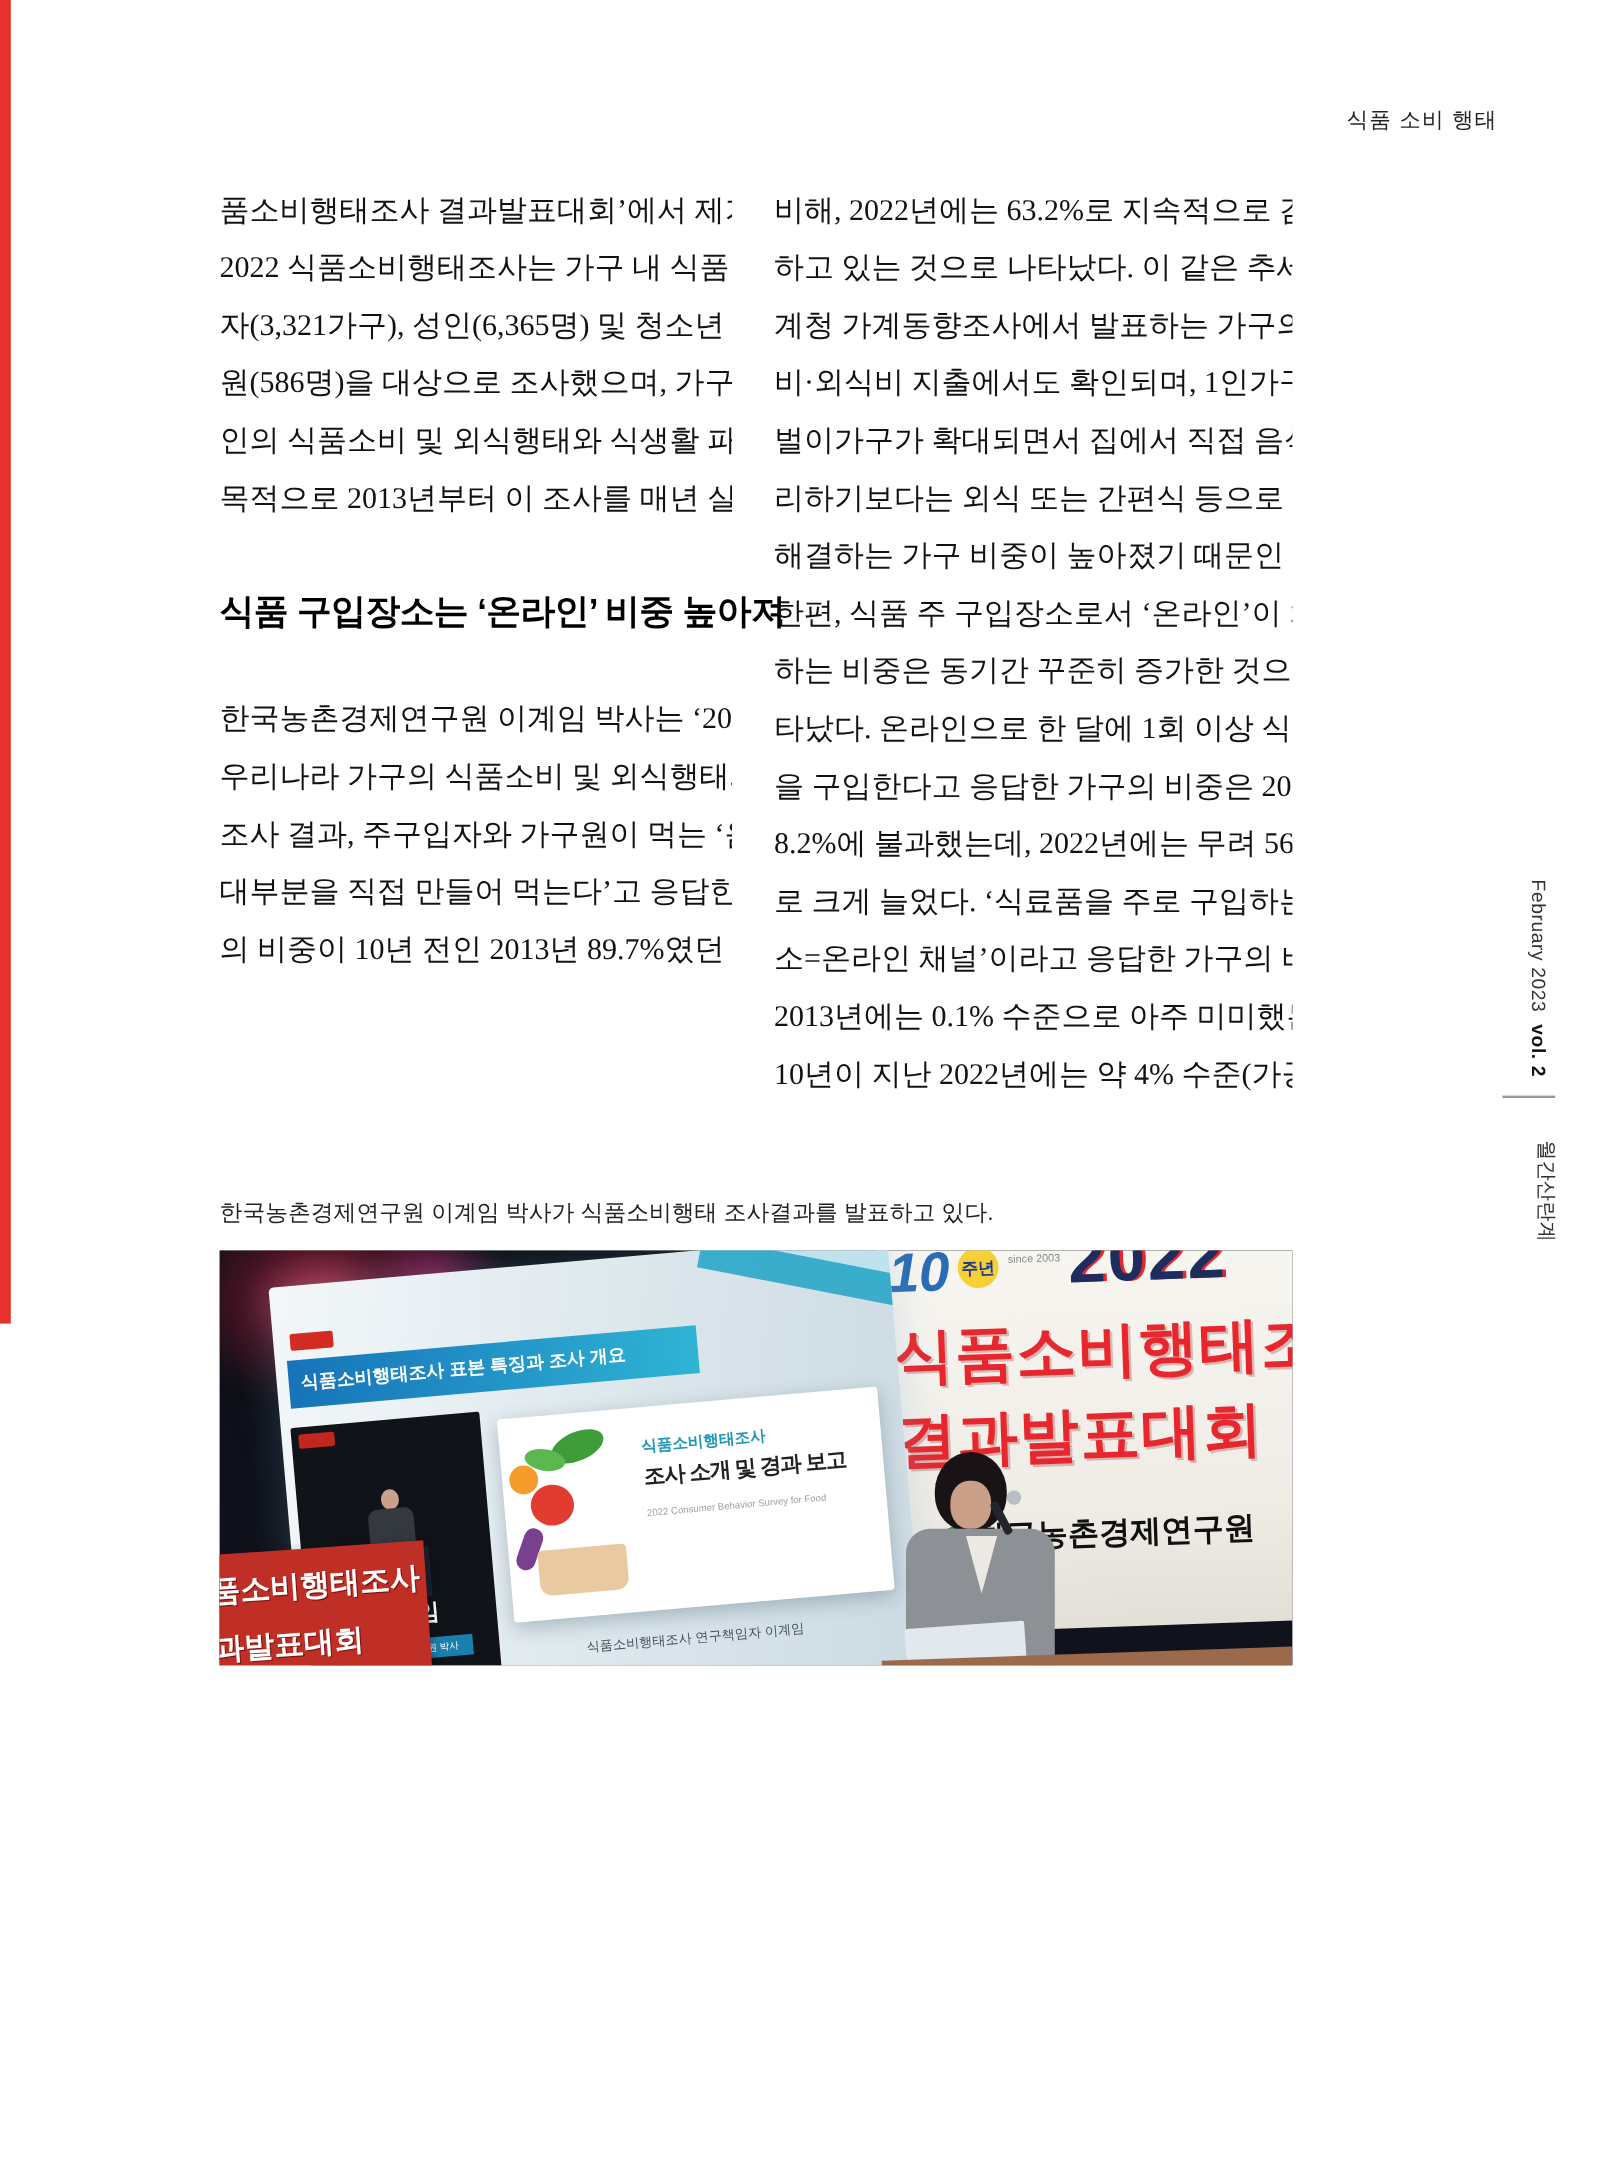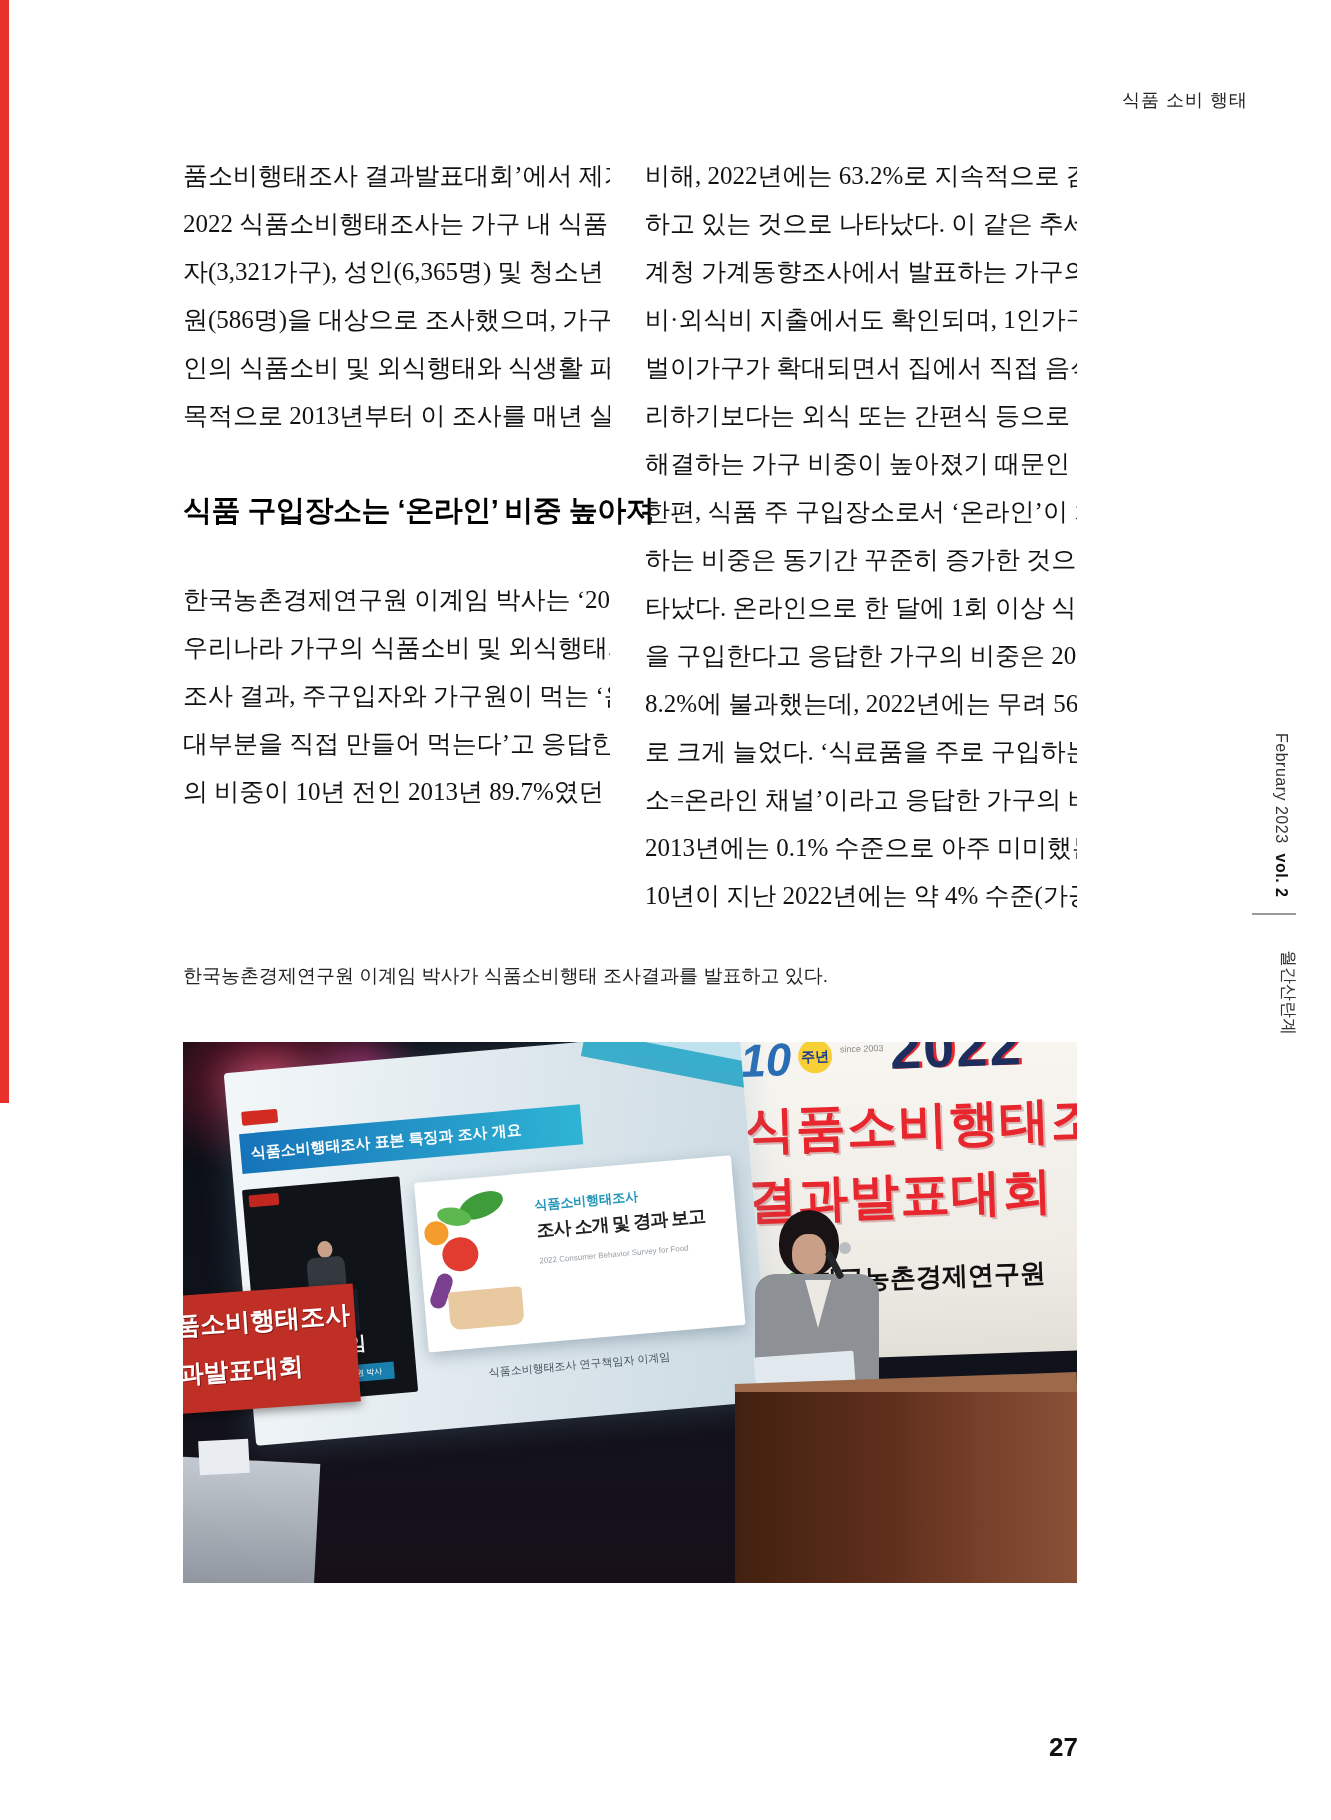--- a/index.html
+++ b/index.html
@@ -1,17 +1,17 @@
 <!DOCTYPE html>
 <html><head>
 <meta charset="utf-8">
 <style>
   html,body { margin:0; padding:0; background:#ffffff; }
   .page {
-    position:relative; width:1331px; height:1820px; background:#ffffff;
+    position:relative; width:1331px; height:1388px; background:#ffffff;
     font-family:"Liberation Serif", serif; overflow:hidden; color:#111;
   }
   .red-bar { position:absolute; left:0; top:0; width:9px; height:1103px; background:#e8312a; }
 
   .header-label {
     position:absolute; top:88px; left:1122px; width:200px;
     font-family:"Liberation Sans", sans-serif; font-size:18px; color:#222; letter-spacing:1px;
   }
 
   .column { position:absolute; top:152px; }
@@ -22,21 +22,21 @@
     text-align:justify; text-align-last:justify; white-space:nowrap; overflow:hidden;
   }
   .bline.pend { text-align-last:left; }
   .sub-heading {
     font-family:"Liberation Sans", sans-serif; font-weight:700; font-size:29px;
     line-height:48px; height:48px; margin-top:46px; margin-bottom:42px; color:#000;
     letter-spacing:-0.5px; white-space:nowrap;
   }
 
   .caption {
-    position:absolute; left:183px; top:963px; width:894px;
+    position:absolute; left:183px; top:998px; width:894px;
     font-family:"Liberation Sans", sans-serif; font-size:19px; color:#222;
   }
 
   
   .sidebar-en {
     position:absolute; left:1290px; top:733px; transform:rotate(90deg); transform-origin:0 0;
     font-family:"Liberation Sans", sans-serif; font-size:16px; color:#333; white-space:nowrap; letter-spacing:0.5px;
   }
   .sidebar-en b { font-weight:700; color:#111; margin-left:10px; }
   .sidebar-divider { position:absolute; left:1252px; top:913px; width:44px; height:2px; background:#9a9a9a; }

